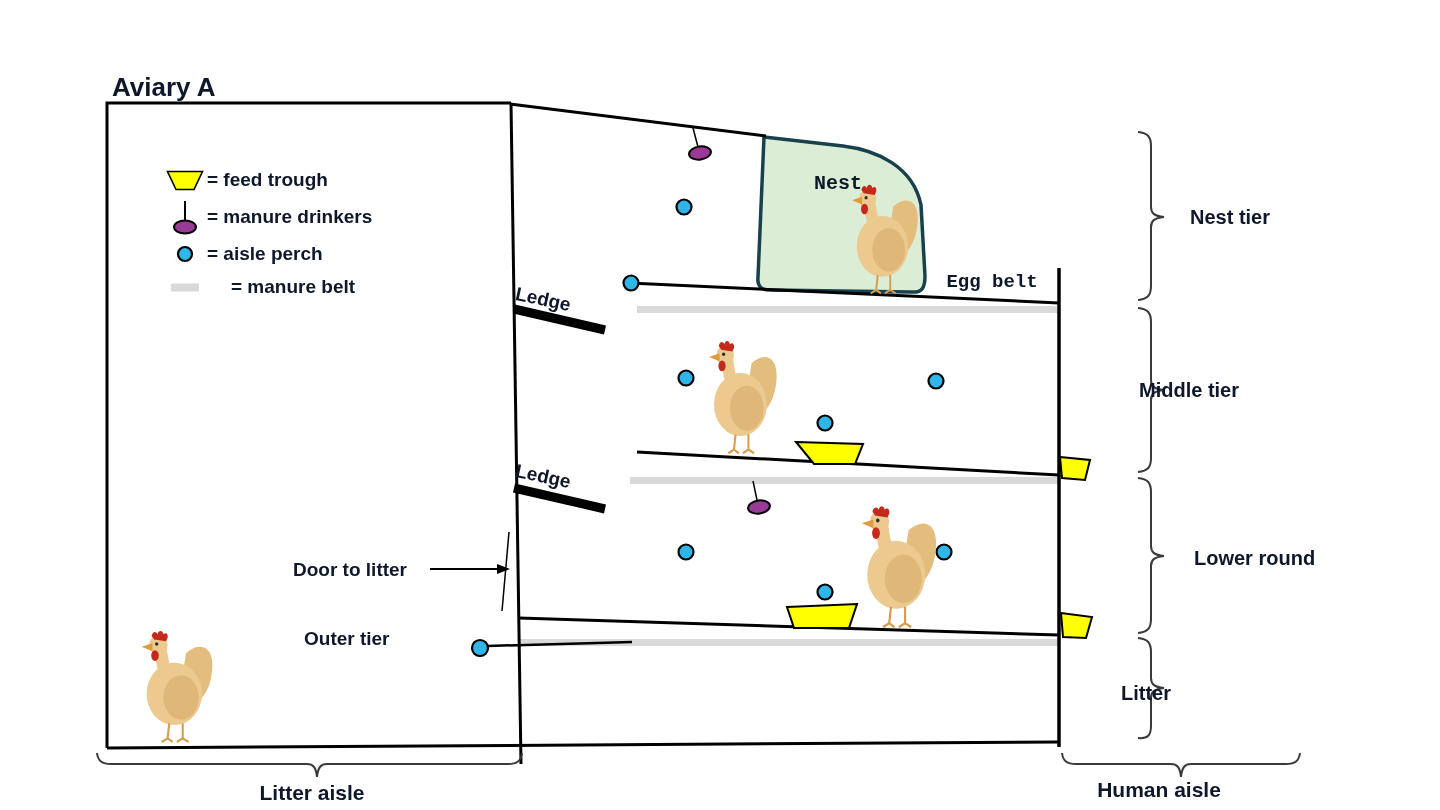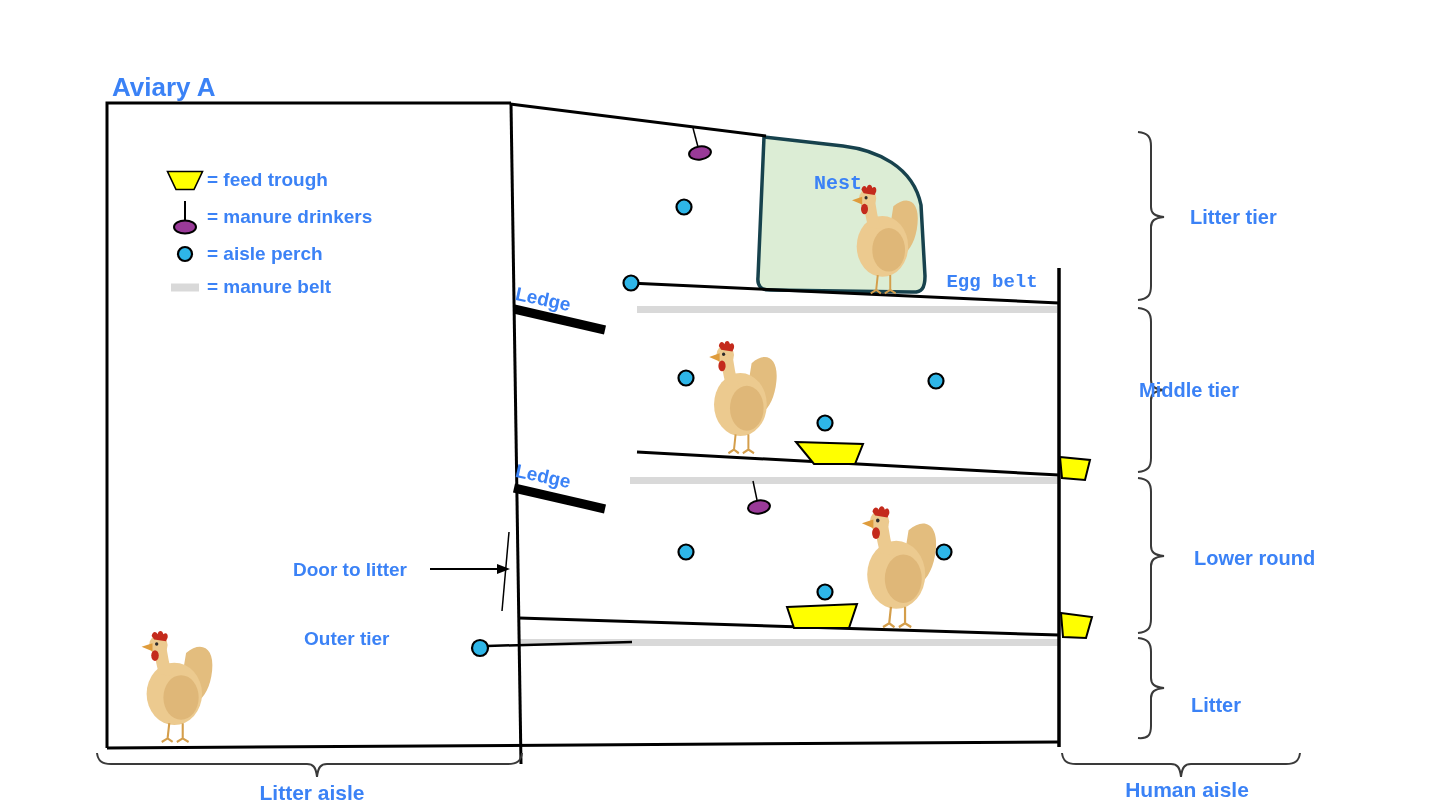--- a/index.html
+++ b/index.html
@@ -1,17 +1,17 @@
 <!DOCTYPE html>
 <html><head>
 <meta charset="utf-8">
 <style>
   html,body{margin:0;padding:0;background:#ffffff;}
   #canvas{position:relative;width:1440px;height:810px;background:#ffffff;overflow:hidden;
-          font-family:"Liberation Sans", sans-serif;color:#3b82f6;}
+          font-family:"Liberation Sans", sans-serif;color:#0f172a;}
   #diagram-svg{position:absolute;left:0;top:0;}
   .lbl{position:absolute;white-space:nowrap;font-weight:bold;font-size:19px;}
   .lbl.center{transform:translateX(-50%);font-family:Liberation Mono, monospace;}
   .title{font-size:26px;font-weight:bold;}
   .tier{font-size:20px;}
   .aisle{font-size:21px;transform:translateX(-50%);}
   .ledge{transform:rotate(12deg);transform-origin:left top;}
   .legend-row{position:absolute;display:flex;align-items:center;left:163px;}
   .legend-icon{width:44px;display:flex;justify-content:center;align-items:center;flex:0 0 44px;}
   .legend-text{font-size:19px;font-weight:bold;}
@@ -116,38 +116,38 @@
       <span class="legend-text">= manure drinkers</span>
     </div>
     <div class="legend-row" style="top:245px;height:18px;">
       <span class="legend-icon">
         <svg width="18" height="18" viewBox="0 0 18 18">
             <circle cx="9" cy="9" r="7" stroke="#000" stroke-width="2.2" fill="#2eb6e8"></circle>
           </svg>
       </span>
       <span class="legend-text">= aisle perch</span>
     </div>
-    <div class="legend-row" style="top:281px;height:12px;">
+    <div class="legend-row" style="top:281px;height:12px;gap:24px;">
       <span class="legend-icon">
         <svg width="28" height="9" viewBox="0 0 28 9">
             <rect x="0" y="0.5" width="28" height="8" fill="#d9d9d9"></rect>
           </svg>
       </span>
       <span class="legend-text">= manure belt</span>
     </div>
   </div>
 
   <div class="lbl center" style="left:838px;top:172px;font-size:20px;">Nest</div>
   <div class="lbl center" style="left:992px;top:271px;">Egg belt</div>
   <div class="lbl ledge" style="left:518px;top:283px;">Ledge</div>
   <div class="lbl ledge" style="left:518px;top:460px;">Ledge</div>
   <div class="lbl" style="left:293px;top:559px;">Door to litter</div>
   <div class="lbl" style="left:304px;top:628px;">Outer tier</div>
 
-  <div class="lbl tier" style="left:1190px;top:206px;">Litter tier</div>
+  <div class="lbl tier" style="left:1190px;top:206px;">Nest tier</div>
   <div class="lbl tier" style="left:1139px;top:379px;">Middle tier</div>
   <div class="lbl tier" style="left:1194px;top:547px;">Lower round</div>
-  <div class="lbl tier" style="left:1191px;top:682px;margin-top:12px;">Litter</div>
+  <div class="lbl tier" style="left:1121px;top:682px;">Litter</div>
 
   <div class="lbl aisle" style="left:312px;top:781px;">Litter aisle</div>
-  <div class="lbl aisle" style="left:1187px;top:778px;">Human aisle</div>
+  <div class="lbl aisle" style="left:1159px;top:778px;">Human aisle</div>
 
 </div>
 
 </body></html>

